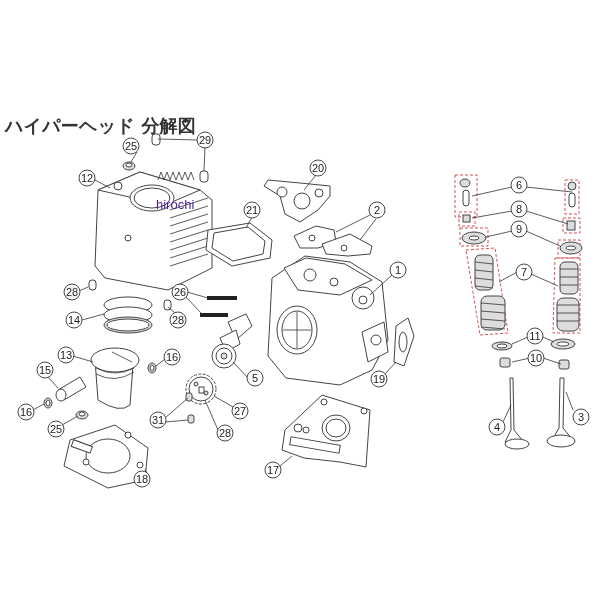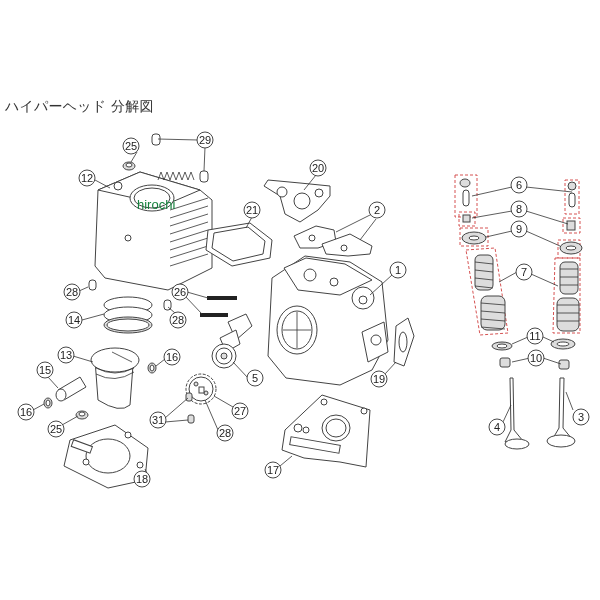--- a/index.html
+++ b/index.html
@@ -1,18 +1,18 @@
 <!DOCTYPE html>
 <html><head>
 <meta charset="utf-8">
 <style>
   html,body{margin:0;padding:0;background:#fff;}
   body{width:600px;height:600px;position:relative;overflow:hidden;font-family:"DejaVu Sans",sans-serif;}
-  .title{position:absolute;left:5px;top:98px;font-size:14px;font-weight:normal;color:#333;letter-spacing:0.2px;}
-  .watermark{position:absolute;left:137px;top:197px;font-family:"Liberation Sans",sans-serif;font-size:13px;color:#15803d;}
+  .title{position:absolute;left:5px;top:114px;font-size:18px;font-weight:bold;color:#333;letter-spacing:0.2px;}
+  .watermark{position:absolute;left:156px;top:197px;font-family:"Liberation Sans",sans-serif;font-size:13px;color:#4c1d95;}
   svg.diagram{position:absolute;left:0;top:0;width:600px;height:600px;}
   .callout circle{fill:#fff;stroke:#333;stroke-width:0.9;}
   .callout text{font-family:"Liberation Sans",sans-serif;font-size:11px;fill:#222;text-anchor:middle;dominant-baseline:central;}
   .lead{stroke:#333;stroke-width:0.8;fill:none;}
   .part{fill:#fff;stroke:#444;stroke-width:1;}
   .partd{fill:#ddd;stroke:#444;stroke-width:1;}
   .dash{fill:none;stroke:#d04040;stroke-width:0.9;stroke-dasharray:3 2;}
 </style>
 </head>
 <body>

